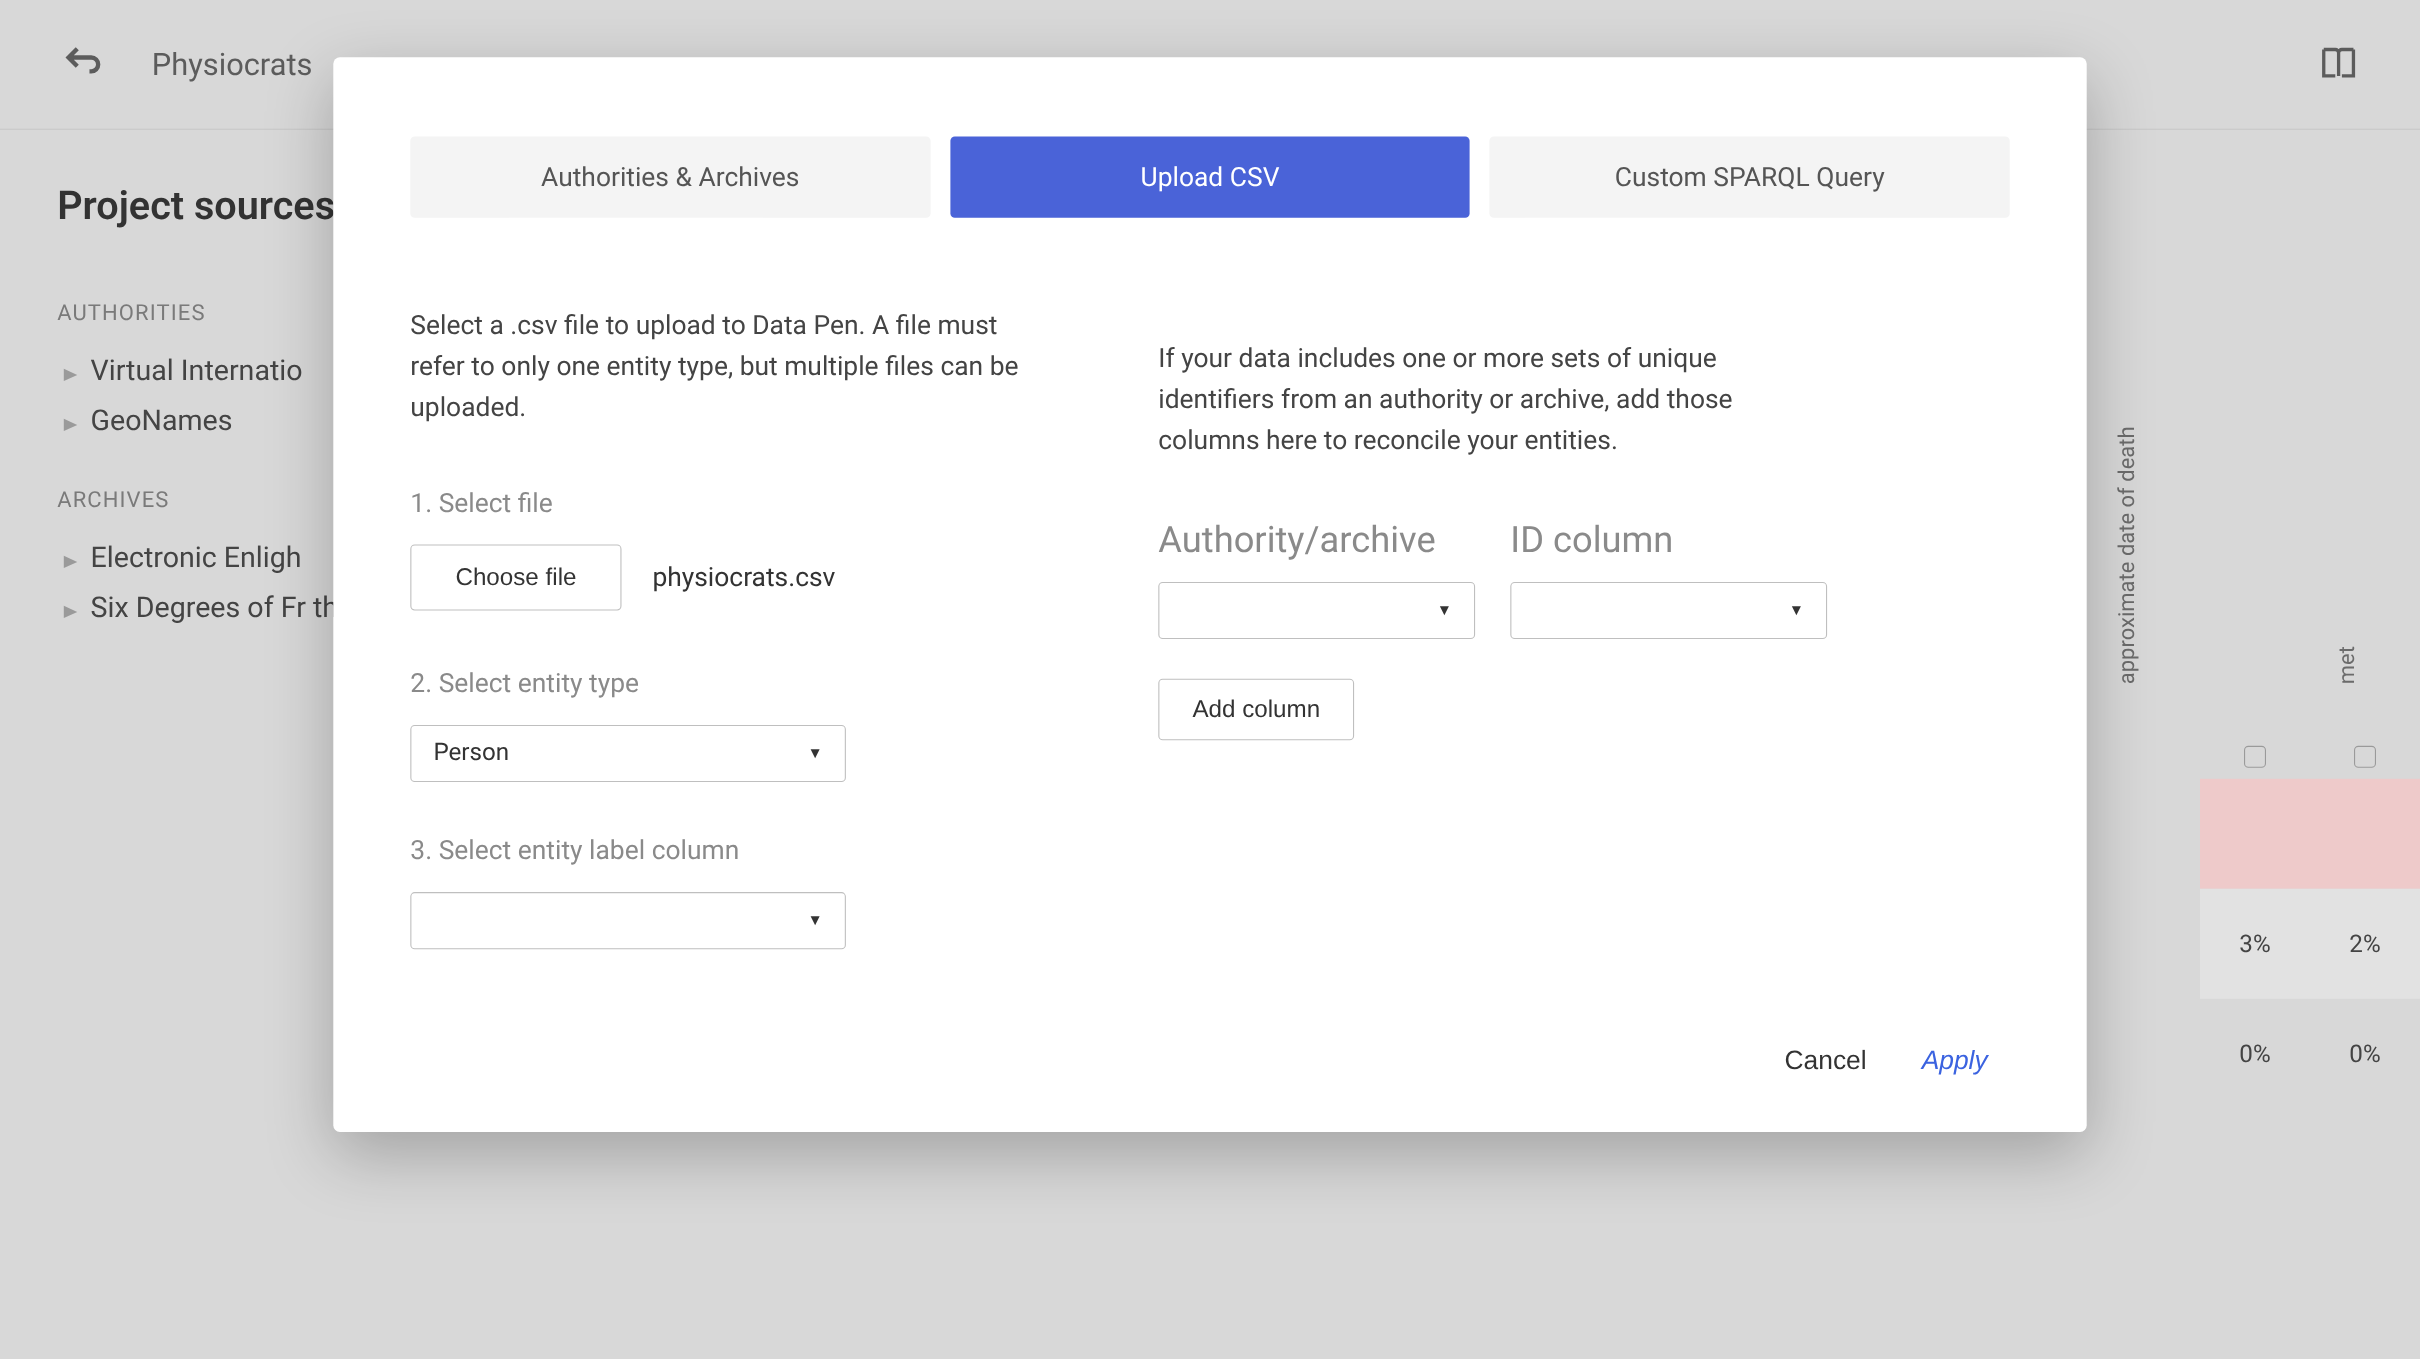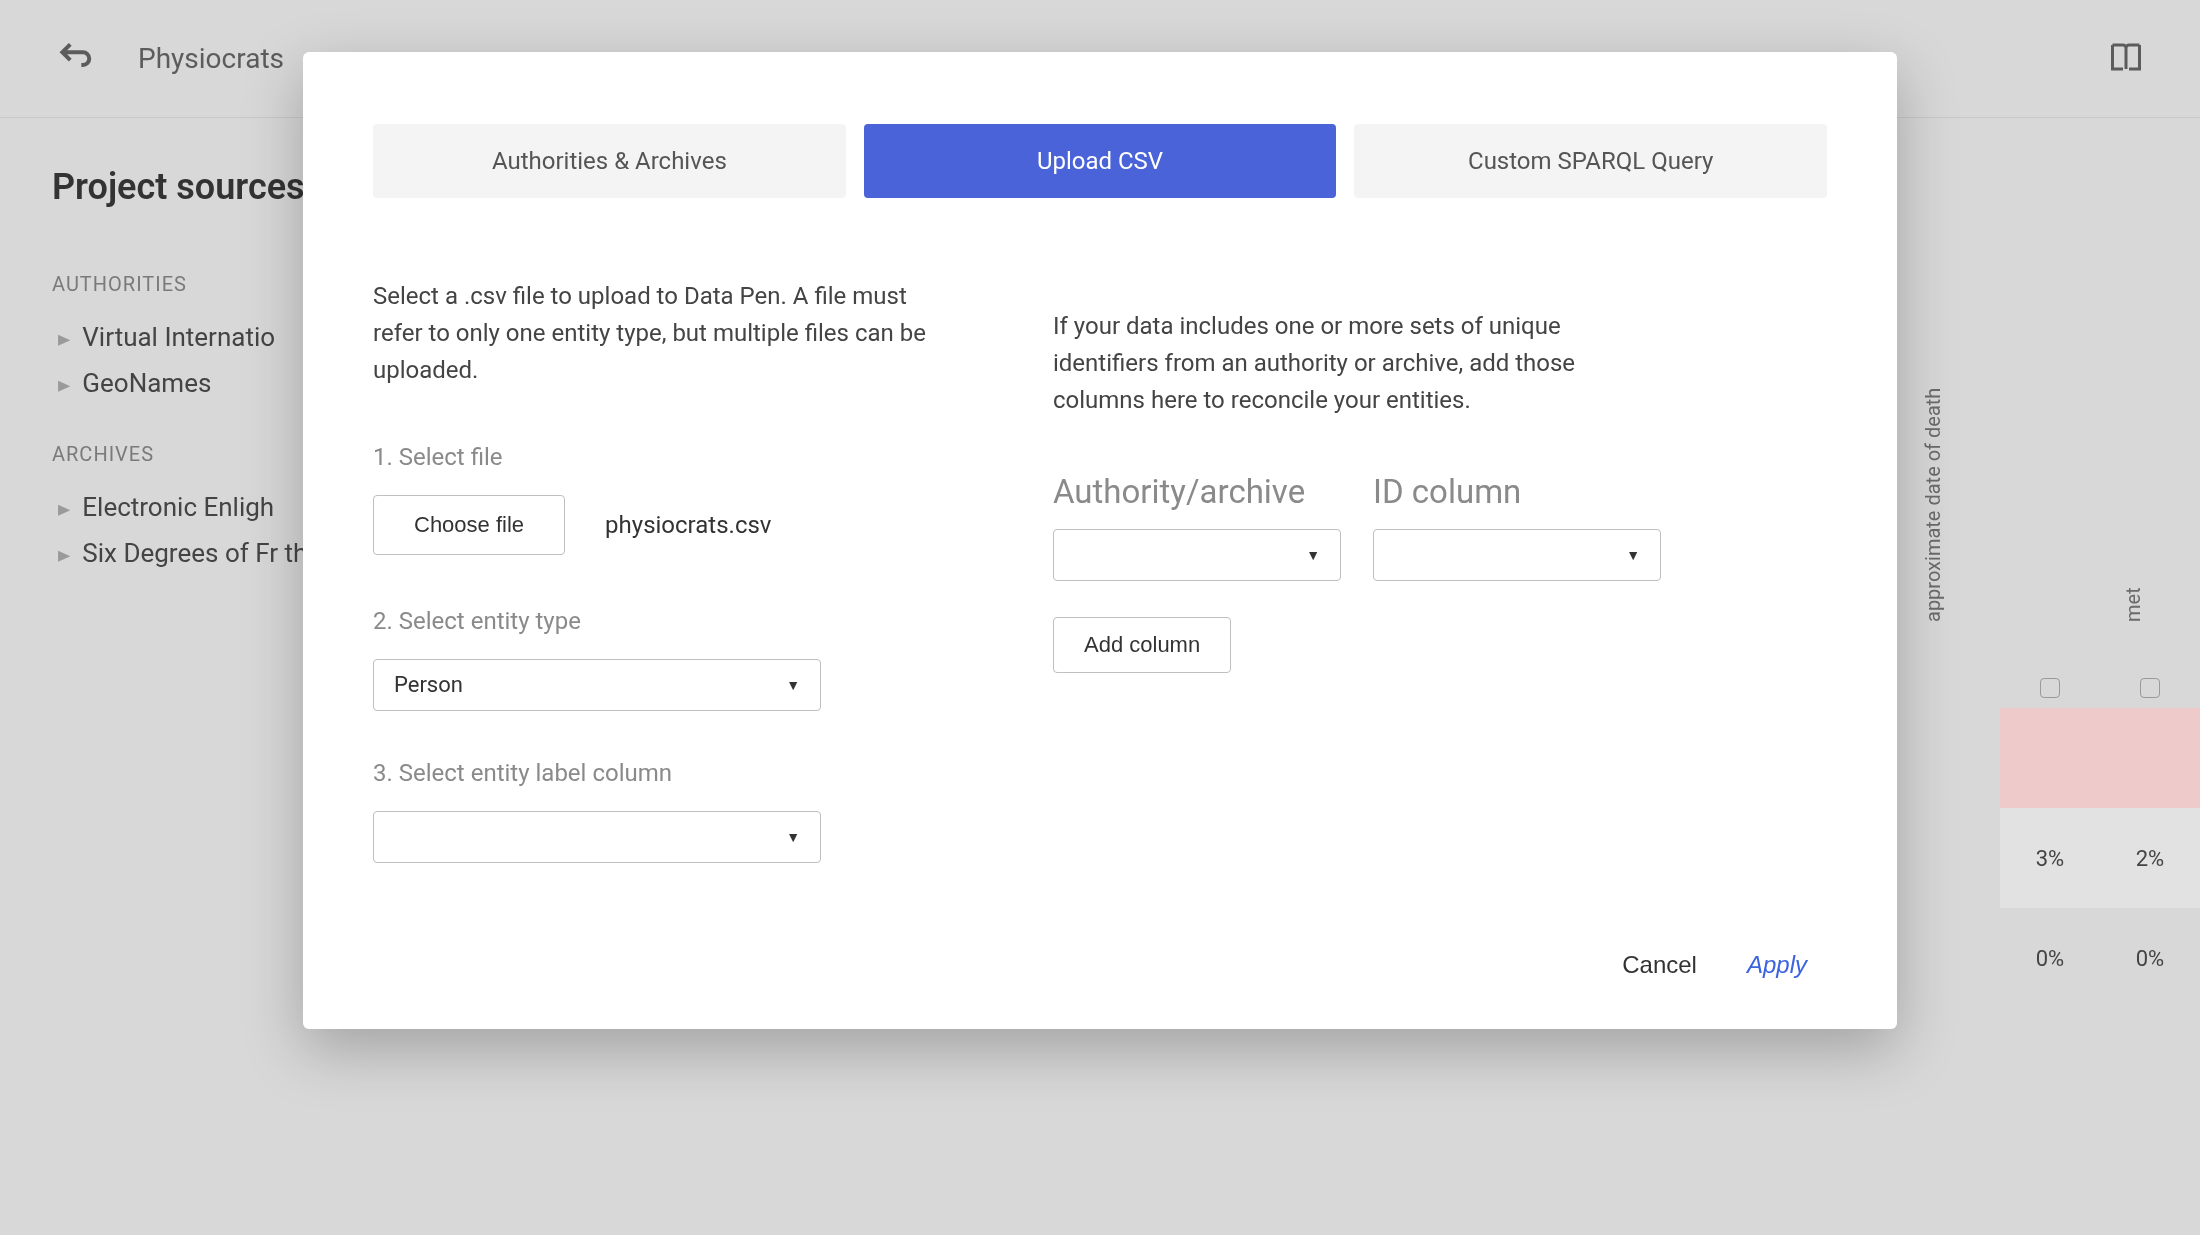--- a/index.html
+++ b/index.html
@@ -110,31 +110,31 @@
 
     .modal h2 { font-size: 36px; font-weight: 600; color: #222; margin-bottom: 52px; }
     .modal-body {
       display: flex; gap: 120px;
     }
     .col-left { width: 560px; }
     .col-right { flex: 1; padding-top: 30px; }
     .desc { font-size: 24px; line-height: 1.55; color: #444; margin-bottom: 53px; max-width: 600px; }
 
     .step { font-size: 24px; color: #8a8a8a; margin-bottom: 24px; }
-    .file-row { display: flex; align-items: center; gap: 40px; margin-bottom: 52px; }
+    .file-row { display: flex; align-items: center; gap: 28px; margin-bottom: 52px; }
     .btn-outline {
       border: 1px solid #bfbfbf; background: #fff; color: #333;
       font-size: 22px; padding: 16px 40px; border-radius: 4px; cursor: pointer;
     }
     .btn-outline.small { padding: 14px 30px; font-size: 22px; }
     .filename { font-size: 24px; color: #333; }
 
     .select {
       border: 1px solid #bfbfbf; border-radius: 4px;
-      height: 52px; width: 448px;
+      height: 52px; width: 396px;
       display: flex; align-items: center; justify-content: space-between;
       padding: 0 20px; font-size: 22px; color: #333;
       background: #fff; cursor: pointer;
       margin-bottom: 48px;
     }
     .select .caret-down { font-size: 14px; color: #333; }
     .select.narrow { width: 288px; display: inline-flex; margin-bottom: 0; }
 
     .right-desc { font-size: 24px; line-height: 1.55; color: #444; margin-bottom: 52px; max-width: 600px; }
     .right-row-labels { display: flex; gap: 32px; margin-bottom: 18px; }

